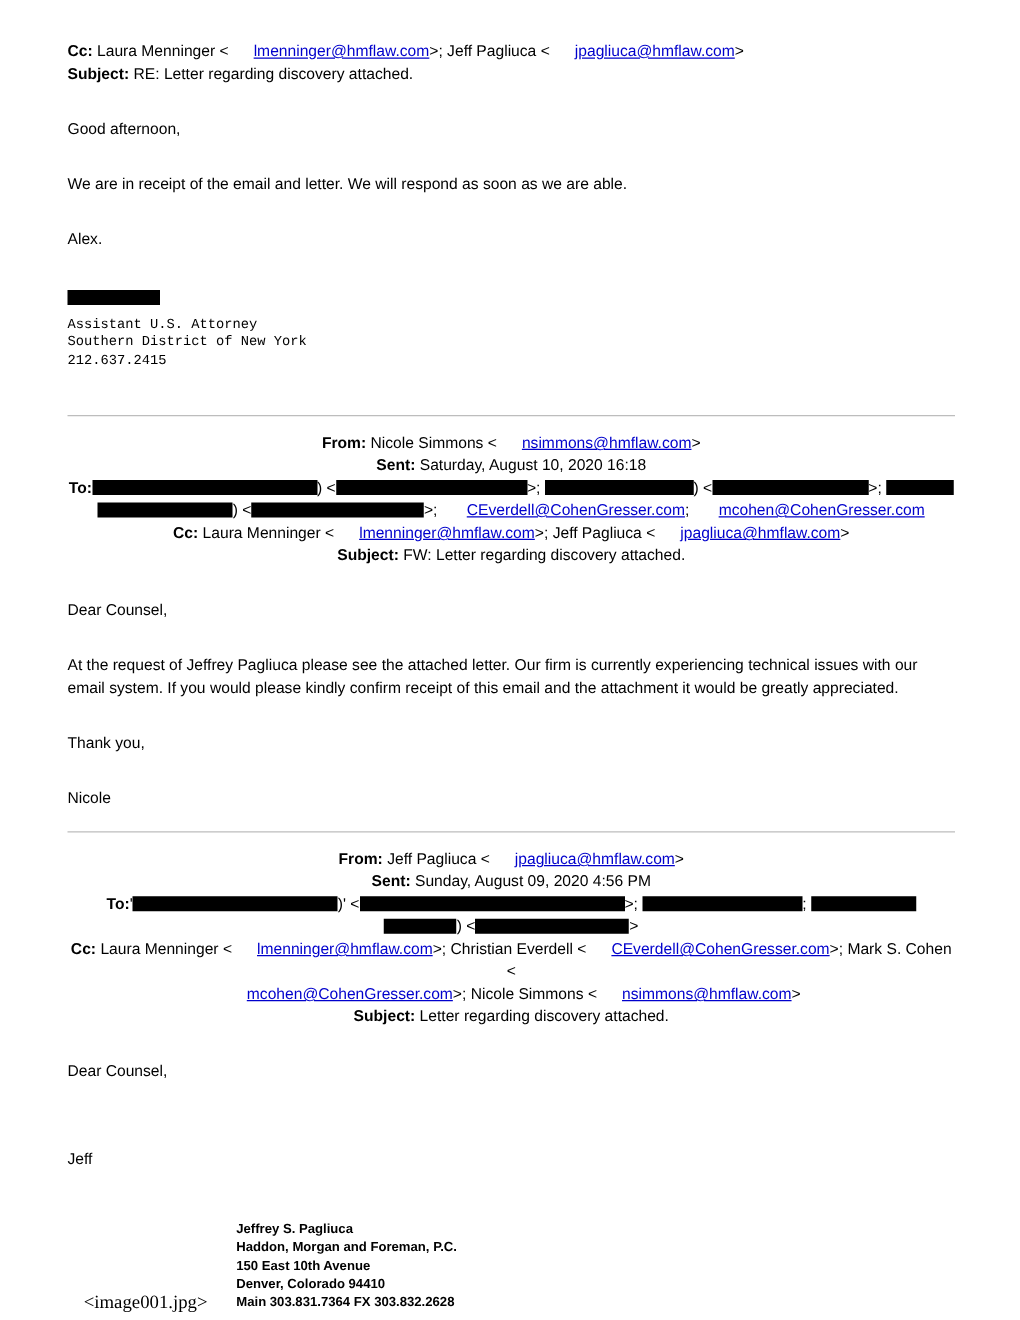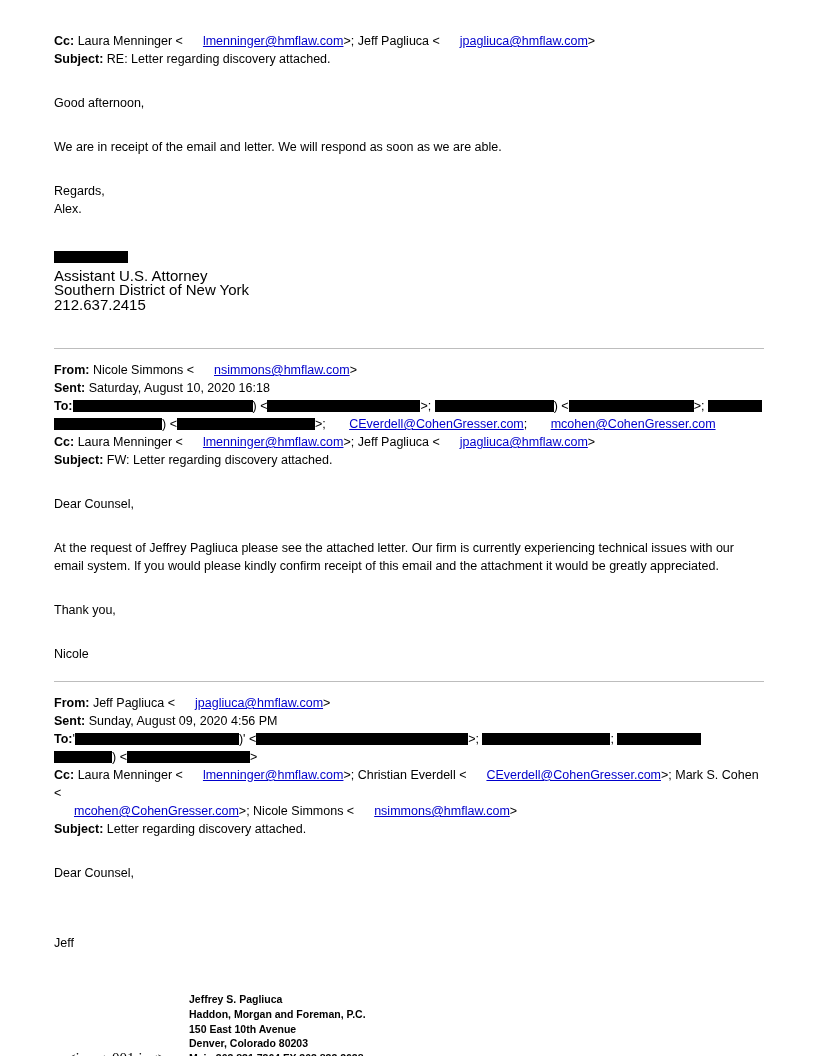--- a/index.html
+++ b/index.html
@@ -46,38 +46,40 @@
     margin: 0;
   }
   .redact {
     display: inline-block;
     background: #000000;
     height: 12px;
     vertical-align: -2px;
     border-radius: 0;
   }
   .sig-block {
-    font-size: 15px;
+    font-size: 11px;
     line-height: 14.5px;
+    font-family: Liberation Mono, monospace;
   }
   .sig-redact {
     display: inline-block;
     background: #000;
     width: 74px;
     height: 12px;
     vertical-align: -1px;
   }
   hr.rule {
     border: none;
     border-top: 1px solid #bdbdbd;
     margin: 0;
     height: 1px;
   }
   .hdr-line {
     line-height: 18px;
+    text-align: center;
   }
   .msg-block { margin-top: 0; }
   .img-placeholder {
     font-family: "Liberation Serif", serif;
     font-size: 15px;
   }
   .card {
     font-size: 10.5px;
     font-weight: bold;
     line-height: 14.8px;
@@ -112,21 +114,20 @@
       <div class="line">
         <span class="bold">Subject:</span>
         <span>RE: Letter regarding discovery attached.</span>
       </div>
 
       <div class="gap-md"></div>
       <div class="para">Good afternoon,</div>
       <div class="gap-md"></div>
       <div class="para">We are in receipt of the email and letter.  We will respond as soon as we are able.</div>
       <div class="gap-md"></div>
-      <div class="para">Regards,</div>
       <div class="para">Alex.</div>
 
       <div style="height:28px"></div>
       <div class="sig-block">
         <div style="height:4px"></div>
         <div><span class="sig-redact"></span></div>
         <div style="height:4px"></div>
         <div>Assistant U.S. Attorney</div>
         <div>Southern District of New York</div>
         <div>212.637.2415</div>
@@ -208,20 +209,20 @@
       <div class="gap-md"></div>
       <div class="para">Jeff</div>
     </div>
 
     <div class="sig-wrap">
       <div class="sig-img img-placeholder">&lt;image001.jpg&gt;</div>
       <div class="sig-card card">
         <div>Jeffrey S. Pagliuca</div>
         <div>Haddon, Morgan and Foreman, P.C.</div>
         <div>150 East 10th Avenue</div>
-        <div>Denver, Colorado 80203</div>
+        <div>Denver, Colorado 94410</div>
         <div>Main 303.831.7364 FX 303.832.2628</div>
 
       </div>
     </div>
 
   </div>
 </div>
 
 </body></html>

